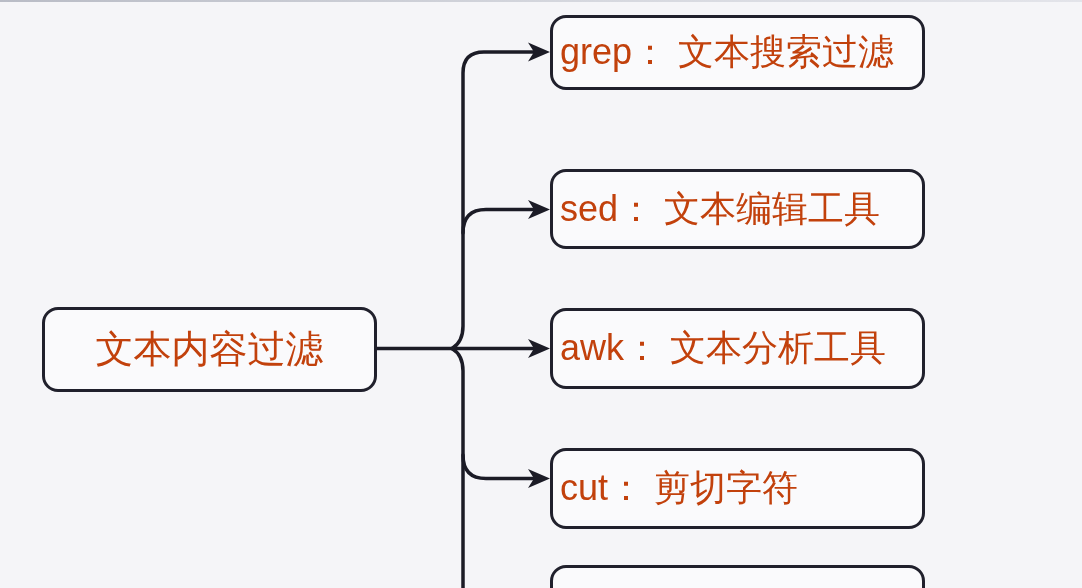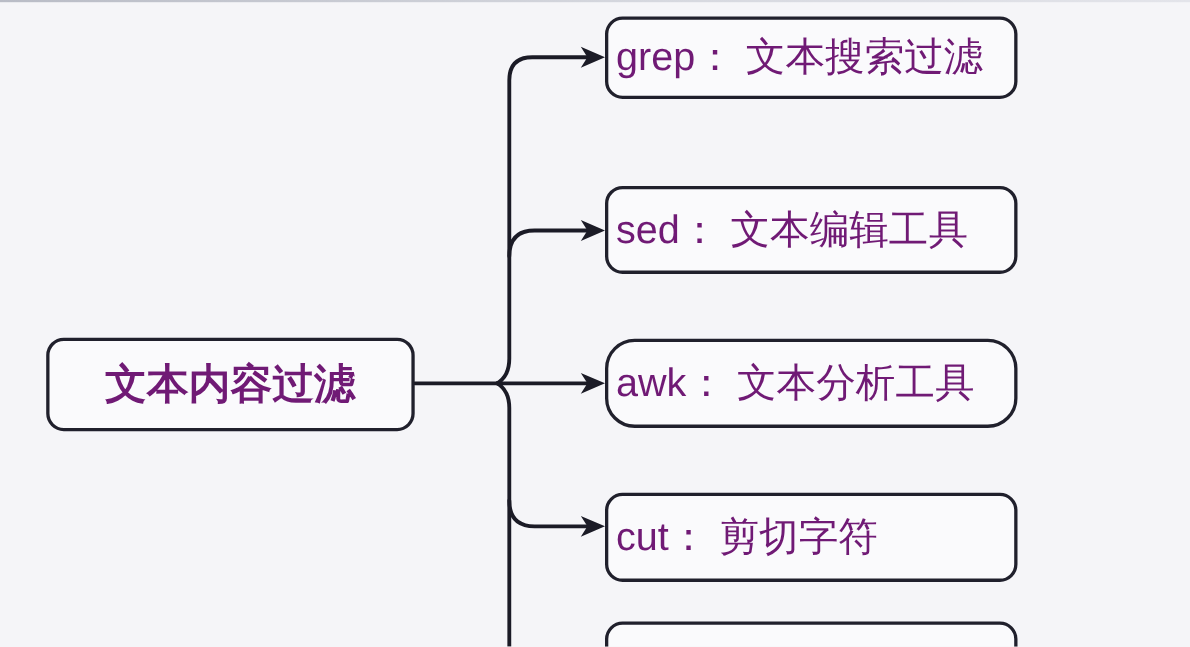--- a/index.html
+++ b/index.html
@@ -40,40 +40,39 @@
     stroke: none;
   }
   .node {
     position: absolute;
     box-sizing: border-box;
     background: #fafafc;
     border: 3px solid #20202c;
     border-radius: 16px;
     display: flex;
     align-items: center;
-    color: #701a75;
+    color: #c2410c;
     white-space: nowrap;
     overflow: hidden;
   }
   .node.root {
     left: 42px; top: 307px;
     width: 335px; height: 85px;
     justify-content: center;
     font-size: 38px;
-    font-weight: bold;
   }
   .node.branch {
     left: 550px;
     width: 375px;
     font-size: 36px;
     padding-left: 7px;
   }
   .n-grep { top: 15px;  height: 75px; }
   .n-sed  { top: 169px; height: 80px; }
-  .n-awk  { top: 308px; height: 81px; border-radius: 27px; }
+  .n-awk  { top: 308px; height: 81px; }
   .n-cut  { top: 448px; height: 81px; }
   .n-partial { top: 565px; height: 80px; left: 551px; }
 </style>
 </head>
 <body>
 
 <div class="canvas">
 
   <div class="top-edge"></div>
 

